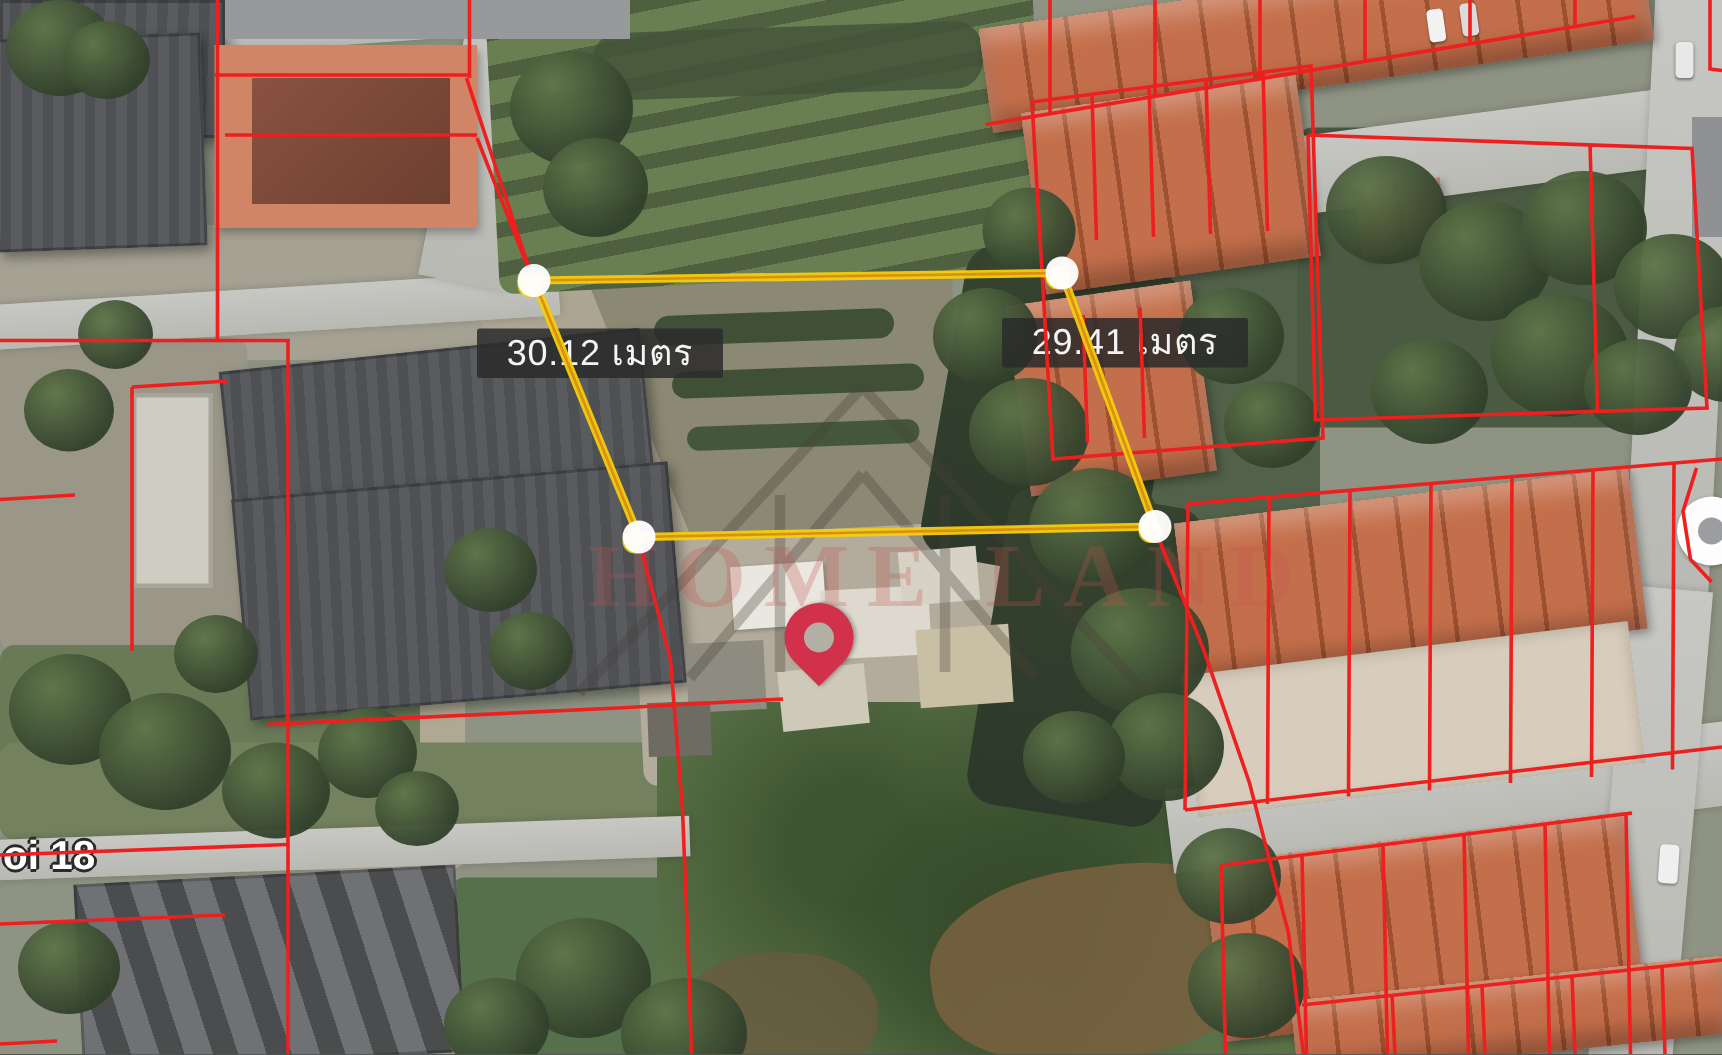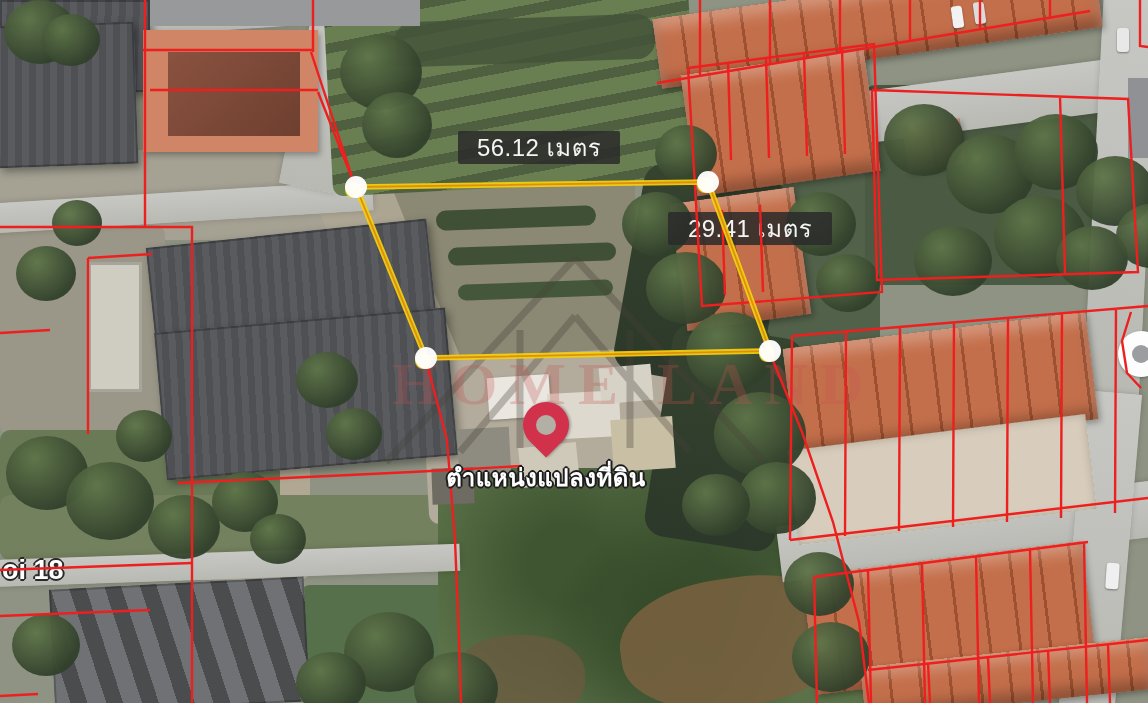--- a/index.html
+++ b/index.html
@@ -180,21 +180,21 @@
 
   <svg class="wmark" width="1148" height="703" viewBox="0 0 1148 703">
     <path d="M575,258 L386,462 M575,258 L764,462 M575,316 L460,452 M575,316 L690,452 M520,330 L520,448 M630,330 L630,448" stroke="rgba(70,65,55,0.32)" stroke-width="7" fill="none"></path>
   </svg>
   <div class="wm-text">HOME LAND</div>
 
   <div class="map-icon-circle">
       <span></span>
     </div>
 
-  <div class="mlabel" style="left:458px;top:131px;width:150px;">56.12 เมตร</div>
+  <div class="mlabel" style="left:318px;top:219px;width:152px;">30.12 เมตร</div>
   <div class="mlabel" style="left:668px;top:212px;width:152px;">29.41 เมตร</div>
 
   <div class="street">oi 18</div>
 
   <svg class="overlay" width="1148" height="703" viewBox="0 0 1148 703">
     <g stroke="#ee1f1f" stroke-width="2.4" fill="none">
       <path d="M145,0 L145,226 M0,227 L192,227 L192,703"></path>
       <path d="M143,50 L313,50 M150,90 L318,90 M313,0 L313,52 M311,52 L355,186 M318,92 L359,196"></path>
       <path d="M88,258 L88,434 M88,258 L152,254 M0,333 L50,330"></path>
       <path d="M0,570 L192,563 M0,616 L150,610 M0,696 L38,694"></path>
@@ -221,15 +221,14 @@
       <circle cx="767" cy="354" r="8" fill="#ffe100" opacity="0.8"></circle>
         <circle cx="770" cy="351" r="11" fill="#ffffff" opacity="0.96"></circle>
       <circle cx="423" cy="361" r="8" fill="#ffe100" opacity="0.8"></circle>
         <circle cx="426" cy="358" r="11" fill="#ffffff" opacity="0.96"></circle>
     </g>
   </svg>
 
   <div class="pin">
       <div class="pin-hole"></div>
     </div>
-  <div class="caption">ตำแหน่งแปลงที่ดิน</div>
 
 </div>
 
 </body></html>

